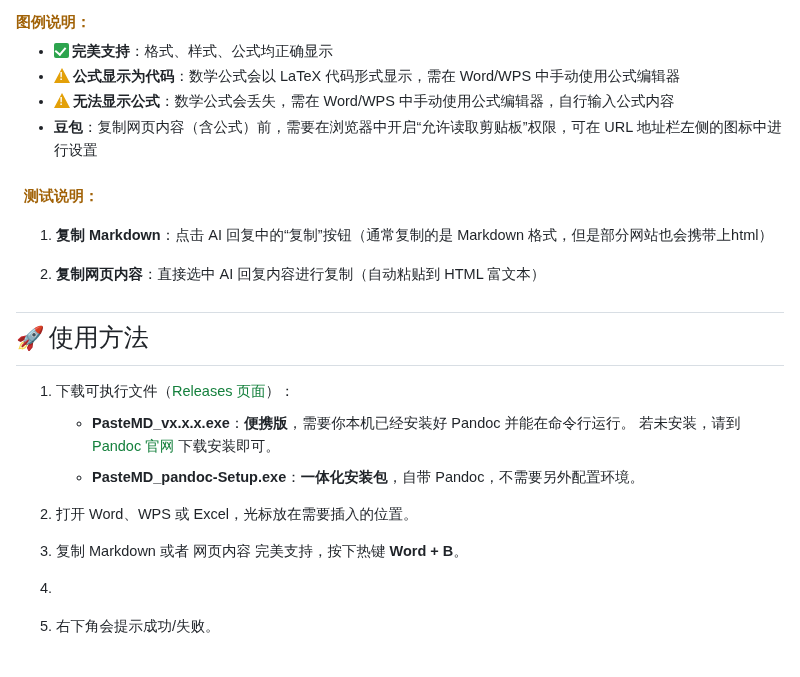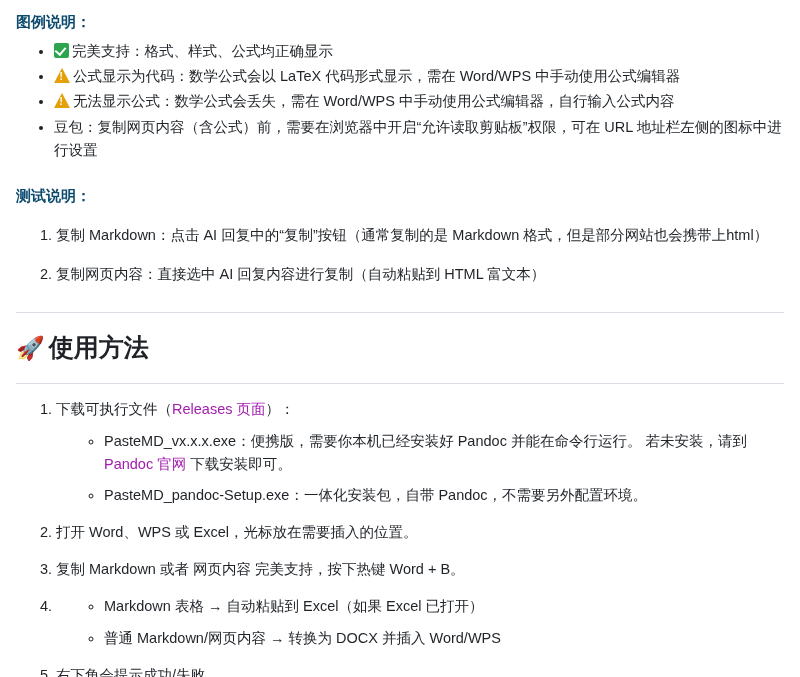--- a/index.html
+++ b/index.html
@@ -18,38 +18,38 @@
   }
   .page {
     padding: 0 16px;
     box-sizing: border-box;
     width: 800px;
   }
   .sect-title {
     font-weight: bold;
     font-size: 15px;
     margin: 10px 0 6px 0;
-    color: #0c4a6e;
+    color: #a16207;
   }
   ul.legend {
     margin: 4px 0 0 0;
     padding-left: 38px;
     list-style-type: disc;
   }
   ul.legend > li {
     margin: 2px 0;
   }
   ol.tests {
     margin: 4px 0 0 0;
     padding-left: 40px;
   }
   ol.tests > li {
     margin: 16px 0;
   }
-  .b { font-weight: normal; }
+  .b { font-weight: bold; }
   .ico {
     display: inline-block;
     vertical-align: -2px;
     margin-right: 3px;
   }
   .ico-check {
     width: 15px; height: 15px;
     background: #2da44e;
     border-radius: 2px;
     position: relative;
@@ -80,47 +80,47 @@
     color: #fff;
     line-height: 13px;
   }
   .hr-head {
     border: 0;
     border-top: 1px solid #d8dee4;
     margin: 26px 0 0 0;
   }
   h2.usage {
     font-size: 25px;
-    font-weight: bold;
-    margin: 14px 0 0 0;
-    padding-bottom: 16px;
+    font-weight: normal;
+    margin: 4px 0 0 0;
+    padding-bottom: 8px;
     border-bottom: 1px solid #d8dee4;
     color: #1f2328;
   }
   h2.usage .emoji {
     font-size: 23px;
     margin-right: 4px;
   }
   ol.usage-list {
     margin: 14px 0 0 0;
     padding-left: 40px;
   }
   ol.usage-list > li {
     margin: 14px 0;
   }
   ul.sub {
     list-style-type: circle;
     margin: 8px 0 0 0;
     padding-left: 36px;
   }
   ul.sub > li {
-    margin: 8px 12px;
+    margin: 8px 0;
   }
   a.link {
-    color: #a21caf;
+    color: #15803d;
     text-decoration: none;
   }
 </style>
 </head>
 <body>
 
 <div class="page">
 
   <div class="sect-title">图例说明：</div>
 
@@ -132,21 +132,21 @@
       <span class="ico ico-warn"></span><span class="b">公式显示为代码</span><span>：</span><span>数学公式会以 LaTeX 代码形式显示，需在 Word/WPS 中手动使用公式编辑器</span>
     </li>
     <li>
       <span class="ico ico-warn"></span><span class="b">无法显示公式</span><span>：</span><span>数学公式会丢失，需在 Word/WPS 中手动使用公式编辑器，自行输入公式内容</span>
     </li>
     <li>
       <span class="b">豆包</span><span>：</span><span>复制网页内容（含公式）前，需要在浏览器中开启“允许读取剪贴板”权限，可在 URL 地址栏左侧的图标中进行设置</span>
     </li>
   </ul>
 
-  <div class="sect-title" style="margin-top:22px;">测试说明：</div>
+  <div class="sect-title" style="margin-top:22px;margin-left:8px;">测试说明：</div>
 
   <ol class="tests">
     <li>
       <span class="b">复制 Markdown</span><span>：</span><span>点击 AI 回复中的“复制”按钮（通常复制的是 Markdown 格式，但是部分网站也会携带上html）</span>
     </li>
     <li>
       <span class="b">复制网页内容</span><span>：</span><span>直接选中 AI 回复内容进行复制（自动粘贴到 HTML 富文本）</span>
     </li>
   </ol>
 
@@ -171,28 +171,20 @@
 
     <li>
       <span>打开 Word、WPS 或 Excel，光标放在需要插入的位置。</span>
     </li>
 
     <li>
       <span>复制 Markdown 或者 网页内容 完美支持，按下热键 </span><span class="b">Word + B</span><span>。</span>
     </li>
 
     <li>
-      <ul class="sub">
-        <li>
-          <span class="b">Markdown 表格</span><span> → 自动粘贴到 Excel（如果 Excel 已打开）</span>
-        </li>
-        <li>
-          <span class="b">普通 Markdown/网页内容</span><span> → 转换为 DOCX 并插入 Word/WPS</span>
-        </li>
-      </ul>
     </li>
 
     <li>
       <span>右下角会提示成功/失败。</span>
     </li>
 
   </ol>
 </div>
 
 </body></html>

